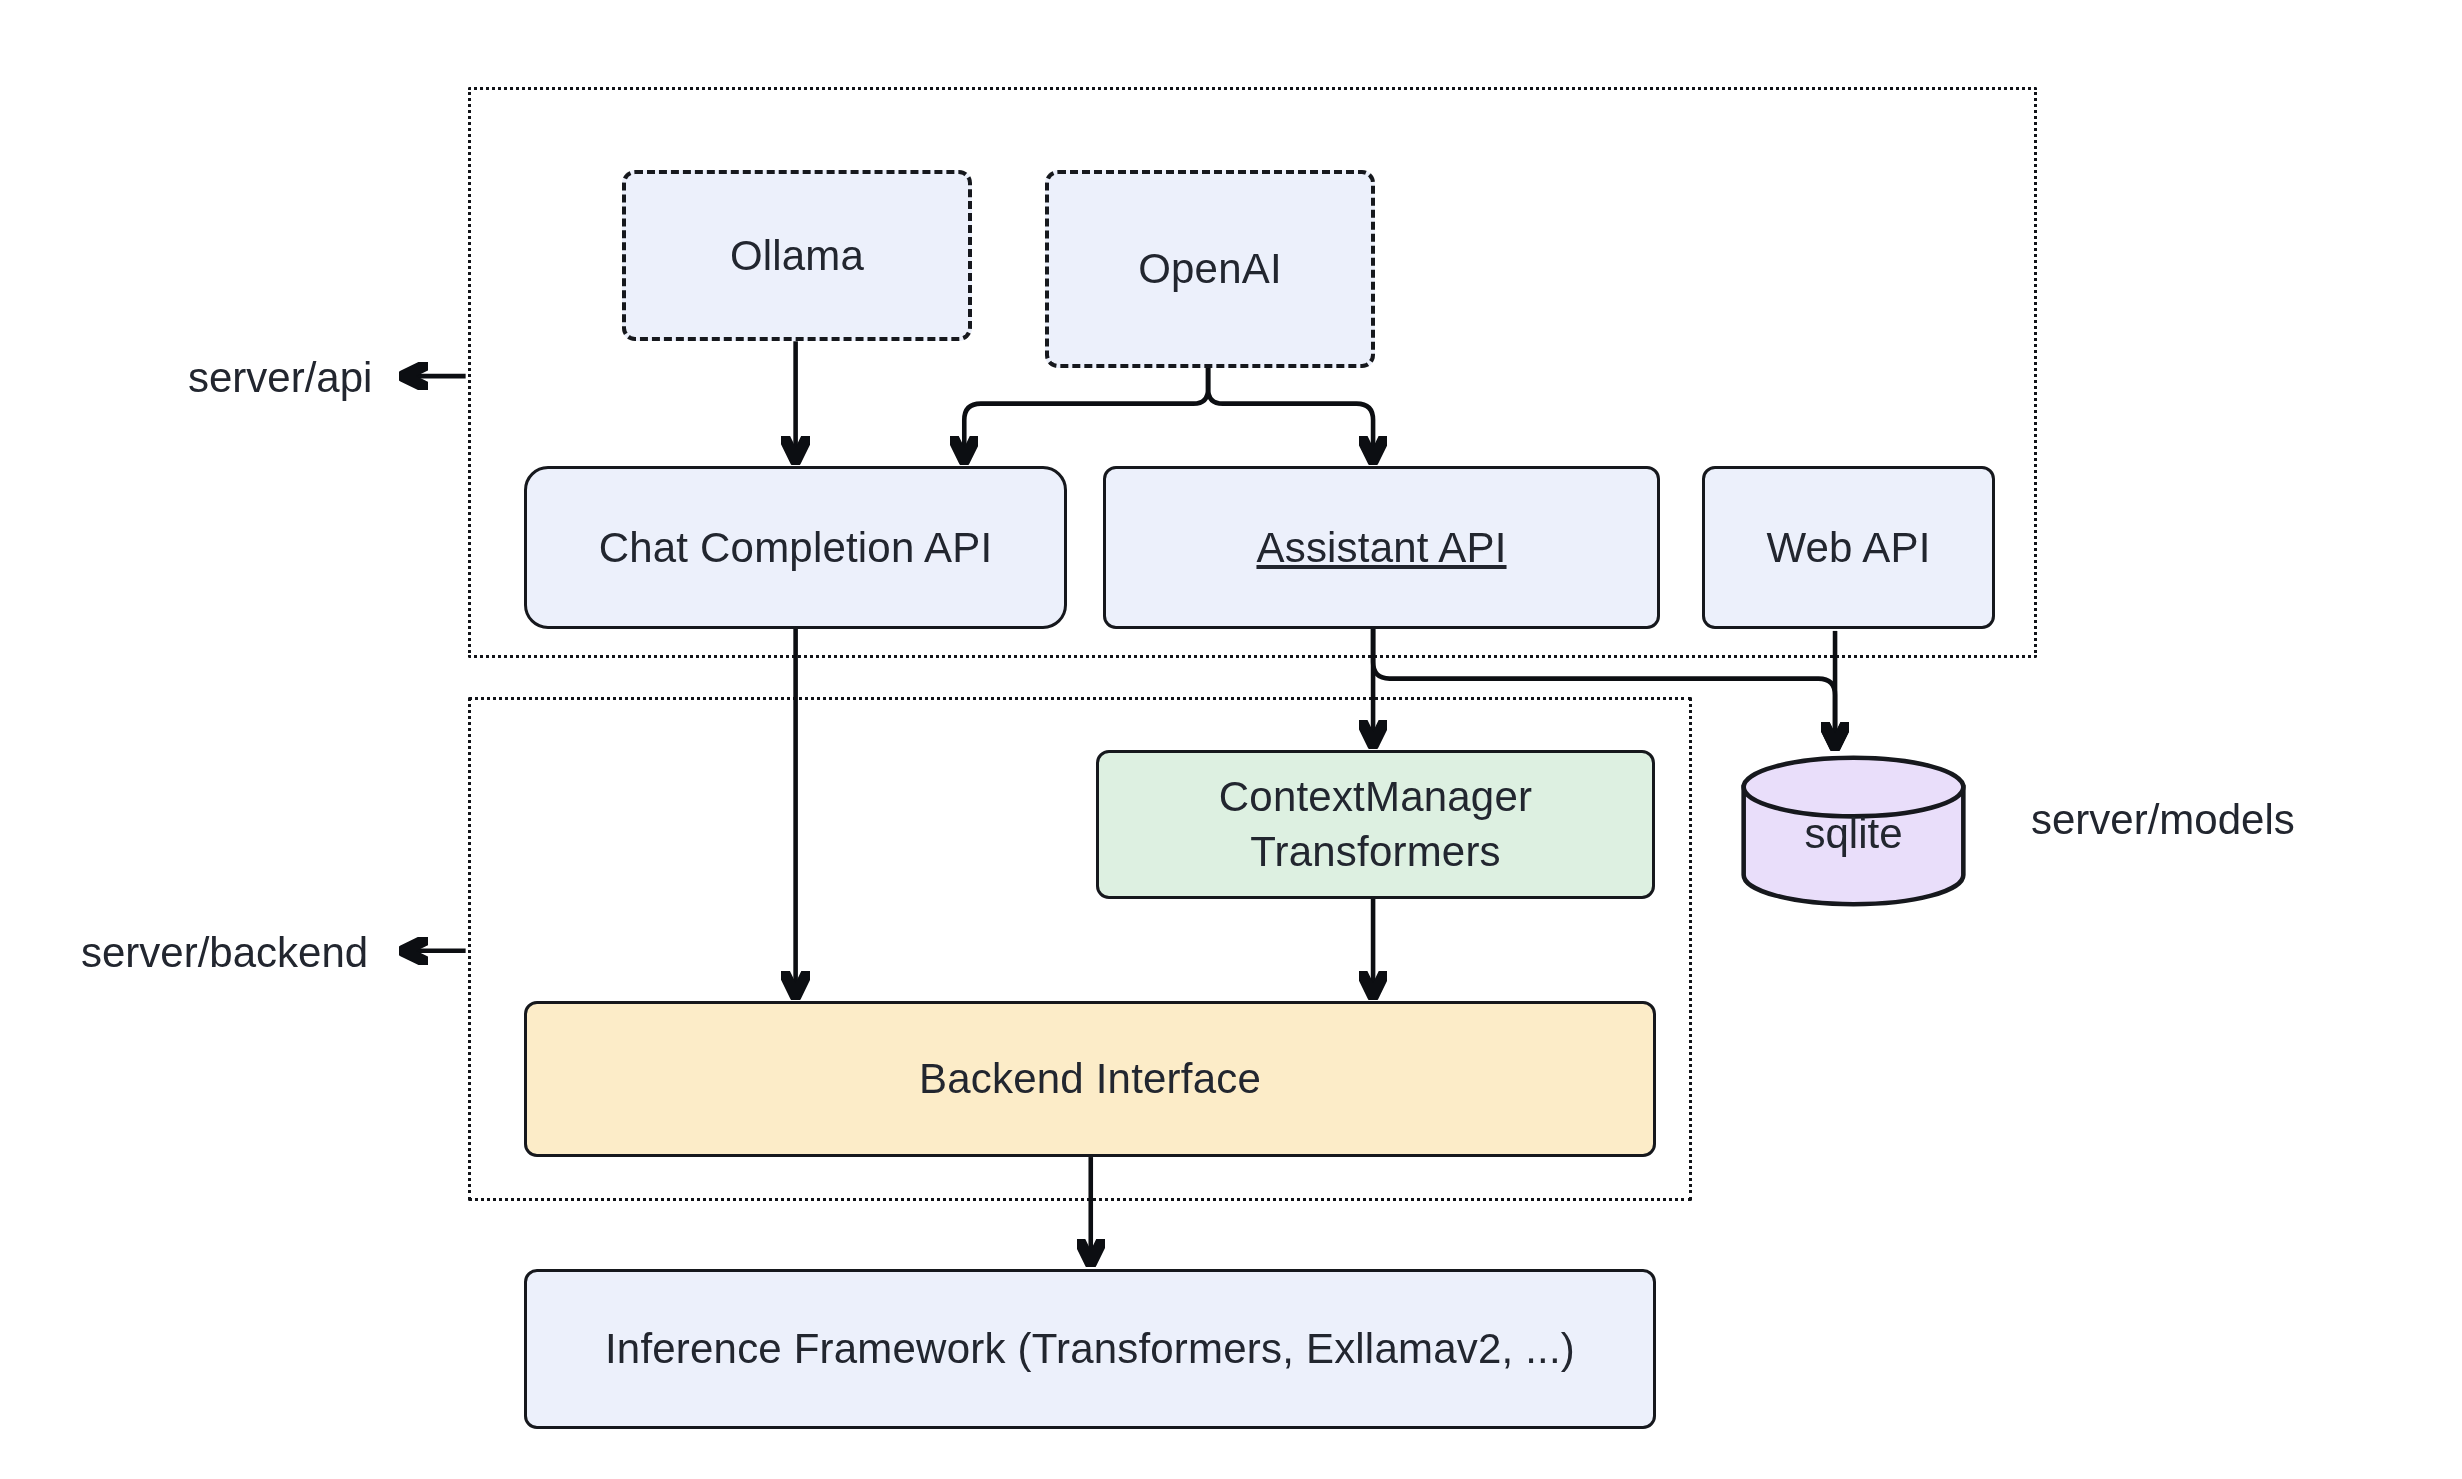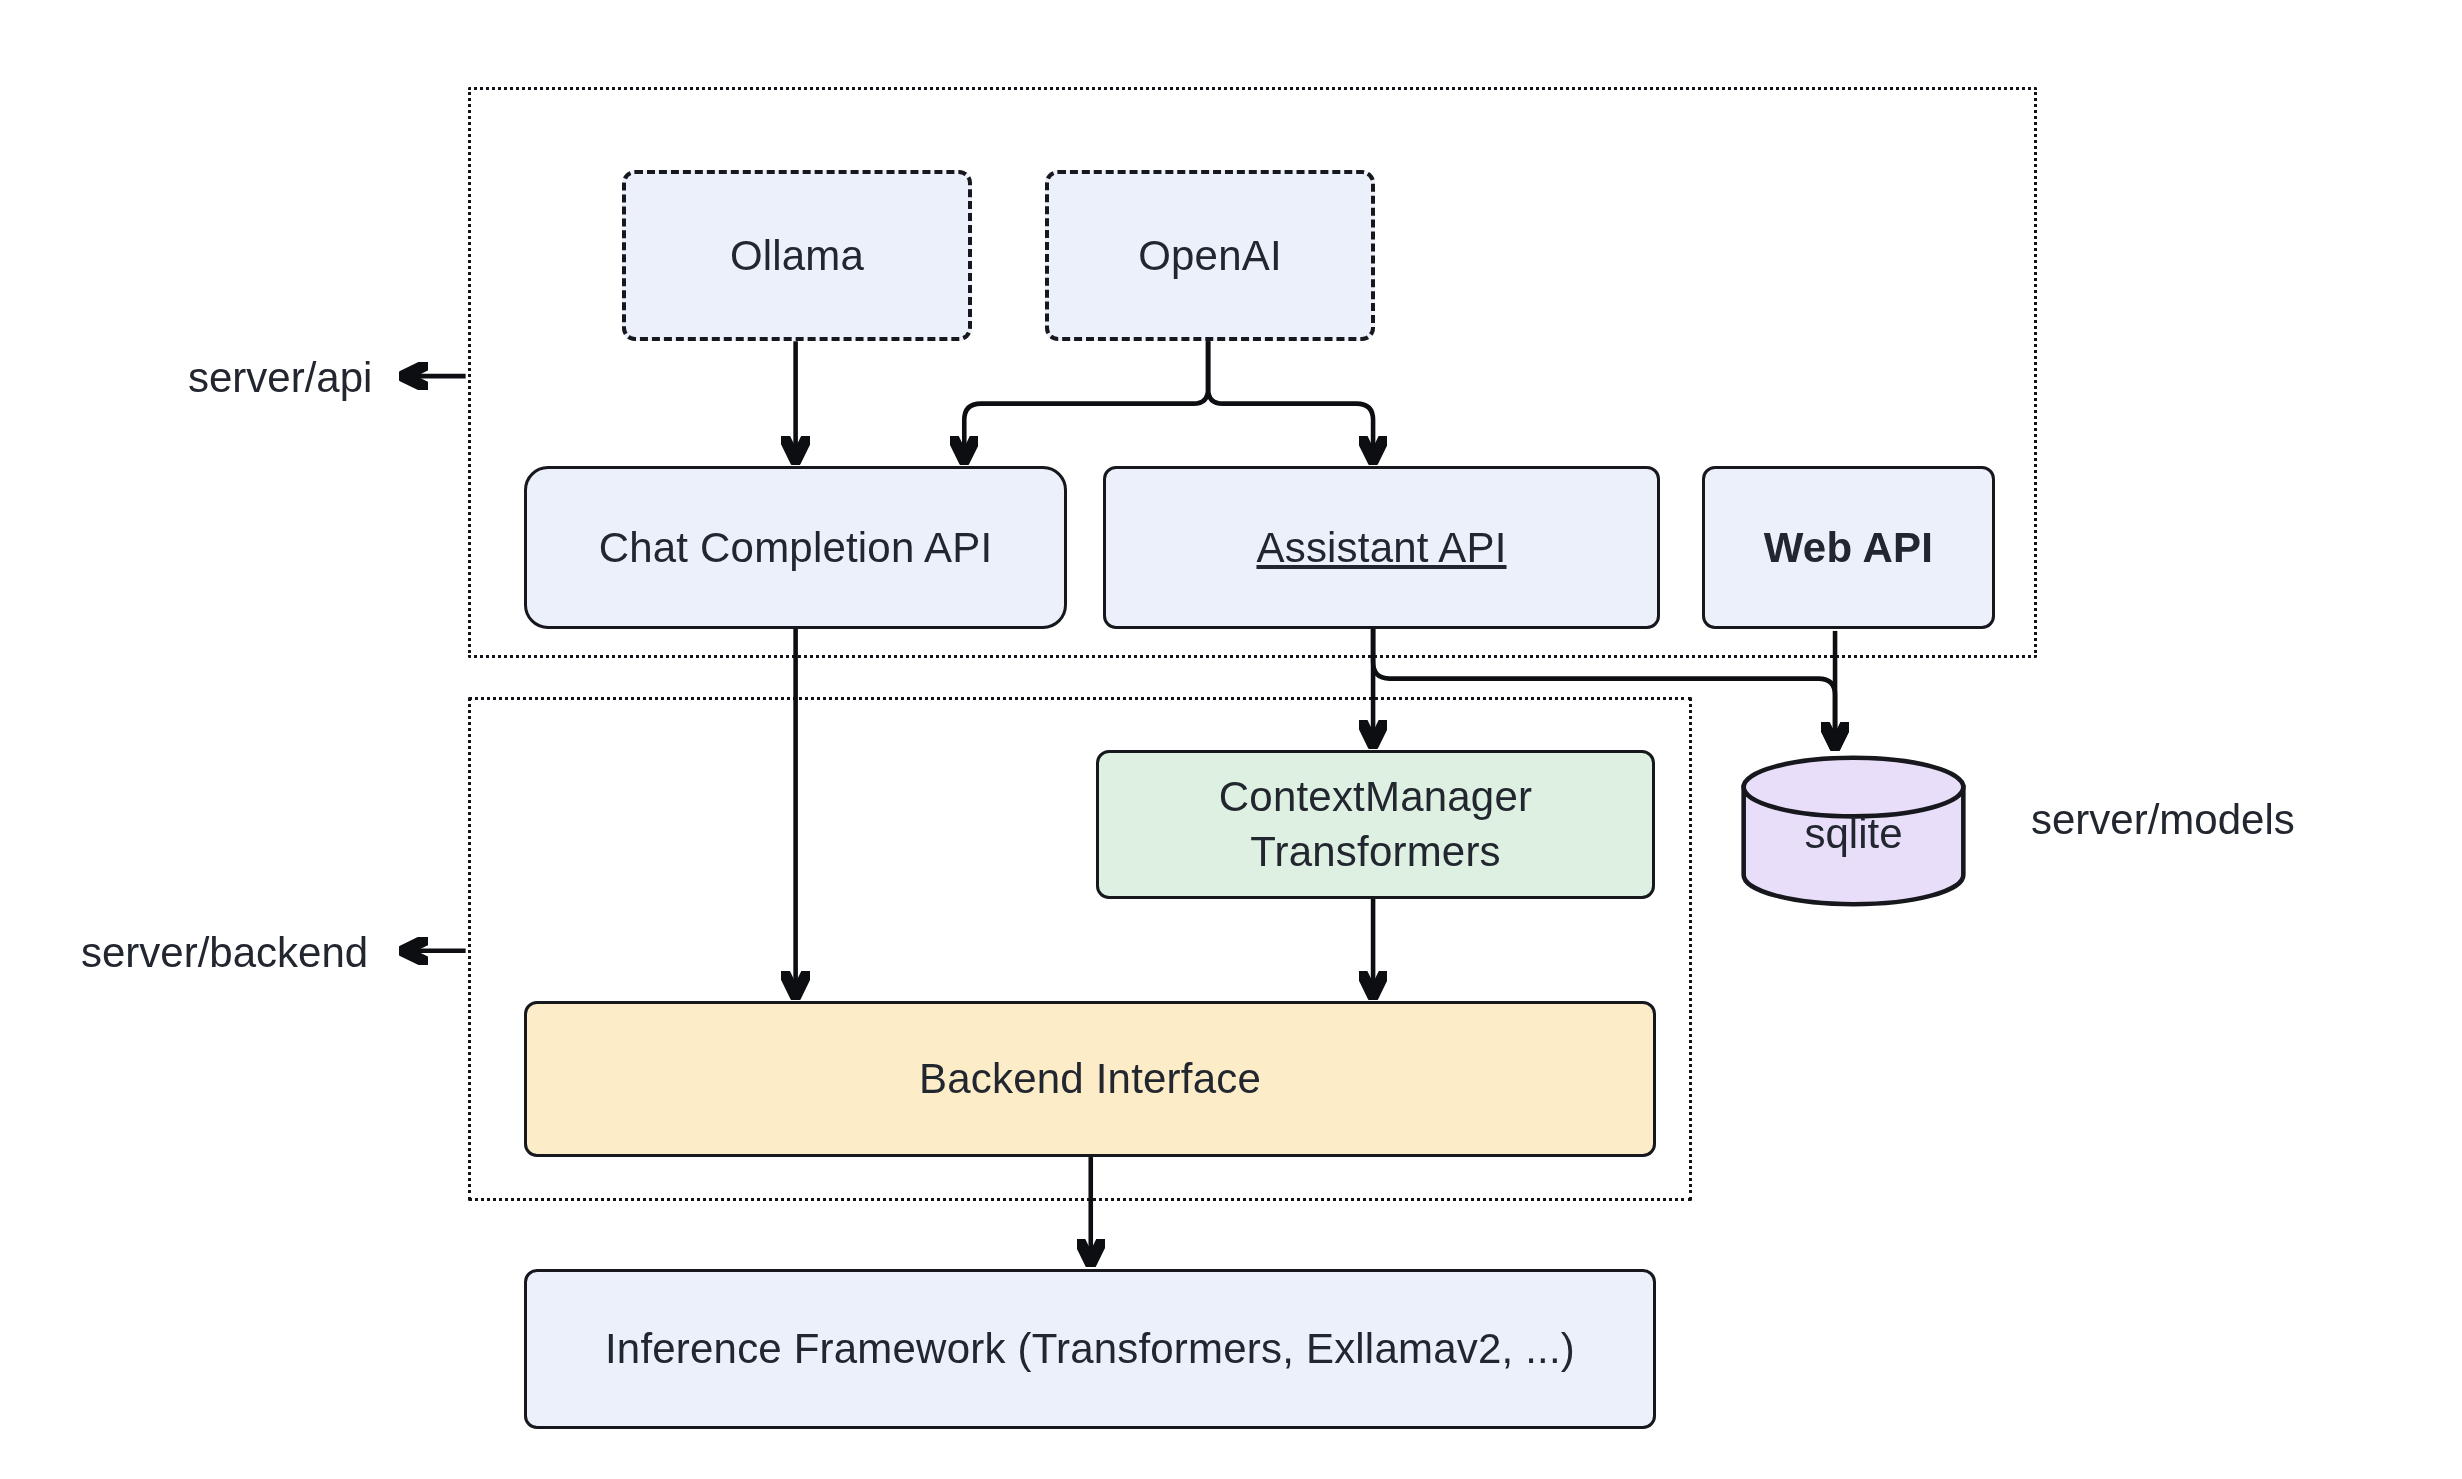--- a/index.html
+++ b/index.html
@@ -121,33 +121,33 @@
     <path d="M 1190 1262 L 1190 1376" marker-end="url(#arrow)"></path>
 
     <path d="M 508 410 L 442 410" marker-end="url(#arrow)"></path>
     <path d="M 508 1037 L 442 1037" marker-end="url(#arrow)"></path>
   </svg>
 
   <div class="node dashed fill-blue" style="left:622px; top:170px; width:350px; height:171px;">
     <span class="lbl">Ollama</span>
   </div>
 
-  <div class="node dashed fill-blue" style="left:1045px; top:170px; width:330px; height:171px;">
+  <div class="node dashed fill-blue" style="left:1045px; top:170px; width:330px; height:198px;">
     <span class="lbl">OpenAI</span>
   </div>
 
   <div class="node solid fill-blue" style="left:524px; top:466px; width:543px; height:163px;border-radius:24px;">
     <span class="lbl">Chat Completion API</span>
   </div>
 
   <div class="node solid fill-blue" style="left:1103px; top:466px; width:557px; height:163px;text-decoration:underline;">
     <span class="lbl">Assistant API</span>
   </div>
 
-  <div class="node solid fill-blue" style="left:1702px; top:466px; width:293px; height:163px;font-weight:bold;">
+  <div class="node solid fill-blue" style="left:1702px; top:466px; width:293px; height:163px;">
     <span class="lbl">Web API</span>
   </div>
 
   <div class="node solid fill-green" style="left:1096px; top:750px; width:559px; height:149px; flex-direction:column;">
     <span class="lbl">ContextManager</span>
     <span class="lbl">Transformers</span>
   </div>
 
   <div class="cylinder" style="left:1740px; top:754px; width:227px; height:154px;">
     <svg viewBox="0 0 248 168" xmlns="http://www.w3.org/2000/svg">

